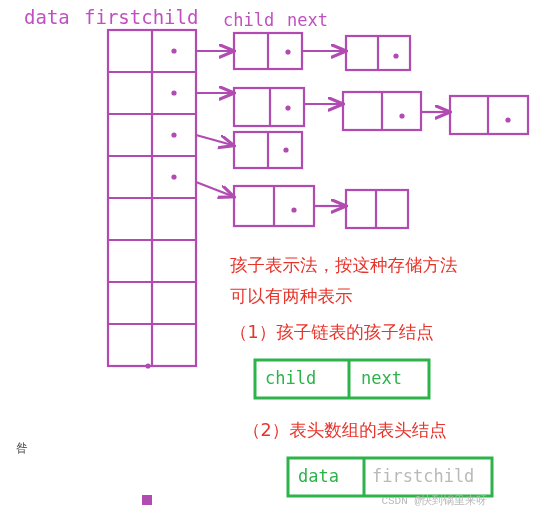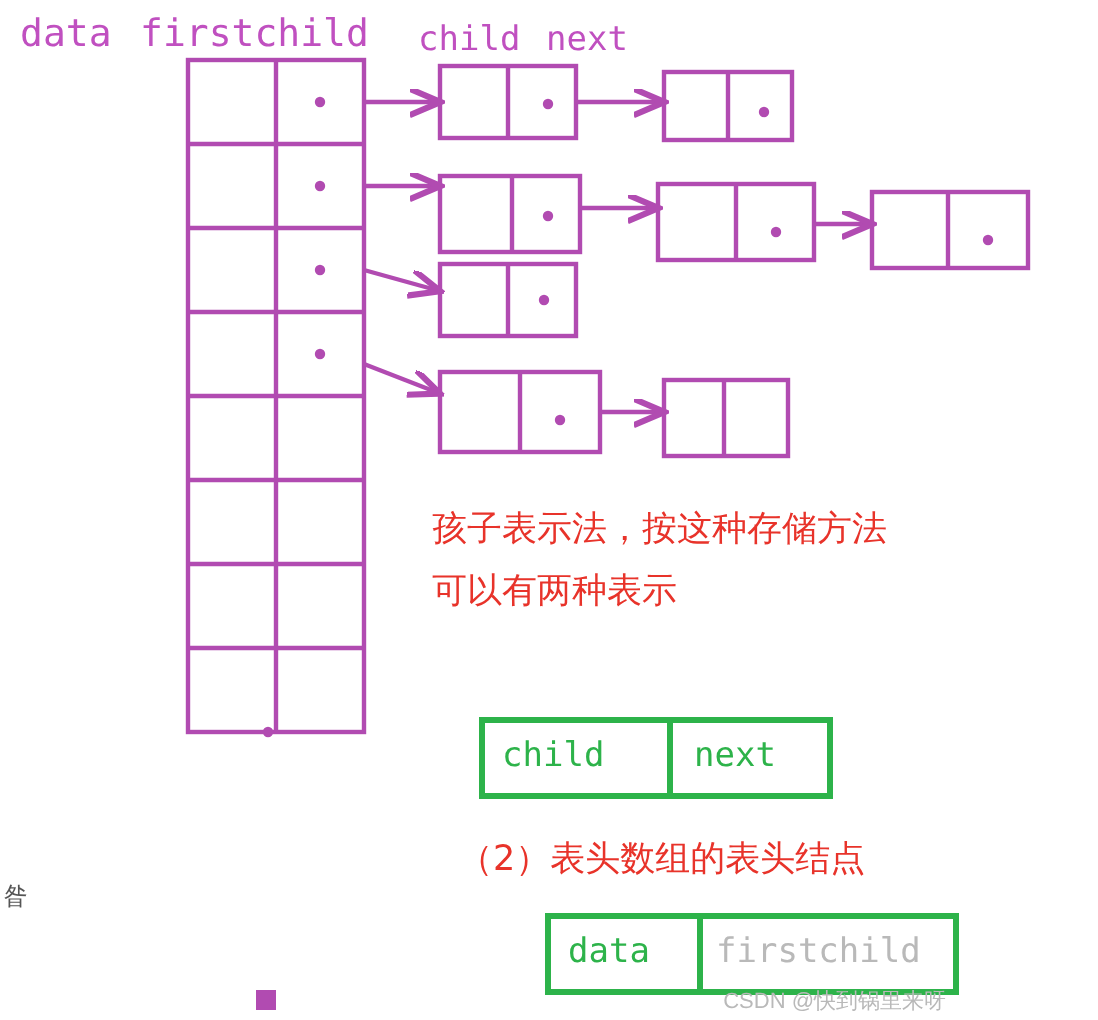--- a/index.html
+++ b/index.html
@@ -3,21 +3,21 @@
 <meta charset="utf-8">
 <style>
   html, body { margin:0; padding:0; }
   body {
     width:549px; height:510px;
     background:#ffffff;
     font-family:"DejaVu Sans", sans-serif;
     position:relative;
     overflow:hidden;
   }
-  .canvas { position:absolute; left:2px; top:0; width:475px; height:510px; }
+  .canvas { position:absolute; left:16px; top:0; width:475px; height:510px; }
   svg.layer { position:absolute; left:0; top:0; width:549px; height:510px; }
 
   .lbl {
     position:absolute;
     font-family:"DejaVu Sans Mono", monospace;
     white-space:pre;
   }
   .lbl-data { color:#c050c0; font-size:19px; letter-spacing:0px; }
   .lbl-child { color:#c050c0; font-size:17px; }
 
@@ -33,21 +33,21 @@
   .boxtext {
     position:absolute;
     font-family:"DejaVu Sans Mono", monospace;
     font-size:17px;
     color:#2db34a;
     white-space:pre;
   }
   .watermark {
     position:absolute;
     right:4px; bottom:2px;
-    font-family:Liberation Sans, sans-serif;
+    font-family:Liberation Mono, monospace;
     font-size:11px;
     color:#b9b9b9;
     white-space:pre;
   }
   .left-frag {
     position:absolute;
     color:#555;
     font-size:12px;
     font-family:"DejaVu Sans", sans-serif;
   }
@@ -140,20 +140,21 @@
     <g stroke="#2db34a" stroke-width="3" fill="none">
       <rect x="272" y="458" width="204" height="38"></rect>
       <line x1="348" y1="458" x2="348" y2="496"></line>
     </g>
 
     <rect x="126" y="495" width="10" height="10" fill="#b14bb1"></rect>
   </svg>
 
   <div class="cn" style="left:214px; top:281px;">可以有两种表示</div>
   <div class="cn" style="left:214px; top:250px;">孩子表示法，按这种存储方法</div>
+  <div class="cn" style="left:214px; top:317px;">（1）孩子链表的孩子结点</div>
   <div class="cn" style="left:214px; top:415px;margin-left:13px;">（2）表头数组的表头结点</div>
 
   <div class="boxtext" style="left:249px; top:368px;">child</div>
   <div class="boxtext" style="left:345px; top:368px;">next</div>
   <div class="boxtext" style="left:282px; top:466px;">data</div>
   <div class="boxtext" style="left:356px; top:466px; color:#b9b9b9;">firstchild</div>
 
   <div class="left-frag" style="left:0px; top:440px;">昝</div>
 
   <div class="watermark">CSDN @快到锅里来呀</div>

